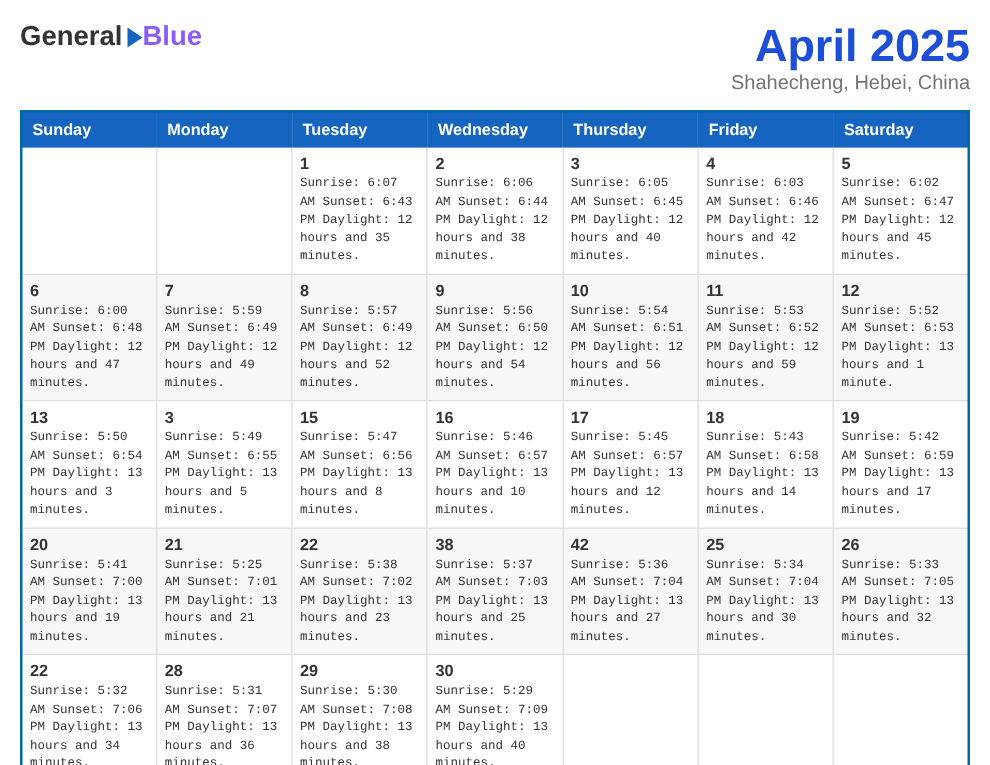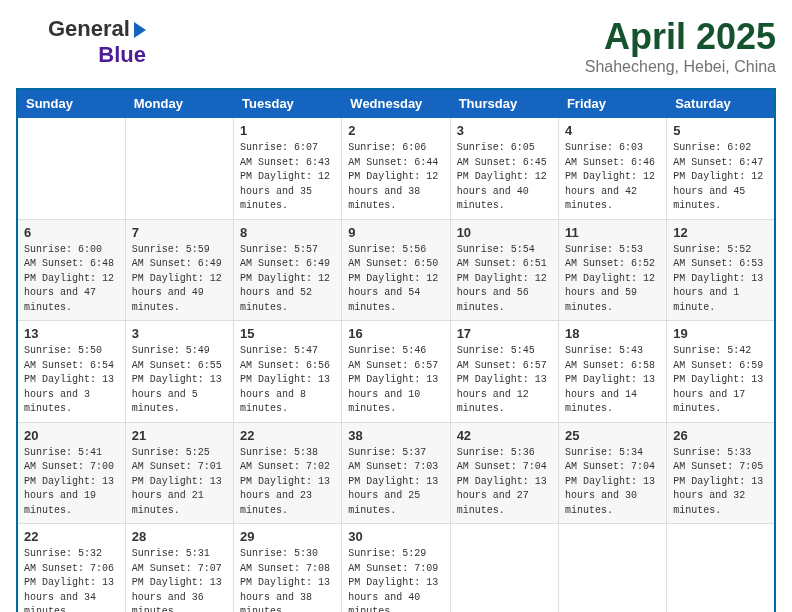--- a/index.html
+++ b/index.html
@@ -11,54 +11,52 @@
       padding: 16px;
     }
     .header {
       display: flex;
       justify-content: space-between;
       align-items: flex-start;
       margin-bottom: 12px;
     }
     .logo {
       display: flex;
-      flex-direction: column;
-      align-items: flex-end;
-      margin-left: 32px;
+      align-items: flex-start;
     }
     .logo-text {
       display: flex;
       align-items: center;
     }
     .logo-general {
       font-size: 22px;
       font-weight: bold;
       color: #333;
     }
     .logo-blue {
       font-size: 22px;
       font-weight: bold;
-      color: #4c1d95;
+      color: #8b5cf6;
     }
     .logo-arrow {
       width: 0;
       height: 0;
       border-left: 12px solid #1565c0;
       border-top: 8px solid transparent;
       border-bottom: 8px solid transparent;
       margin-left: 4px;
       margin-top: 2px;
     }
     .title-section {
       text-align: right;
     }
     .month-title {
       font-size: 36px;
       font-weight: bold;
-      color: #14532d;
+      color: #1d4ed8;
     }
     .subtitle {
       font-size: 16px;
       color: #737373;
     }
     .calendar {
       width: 100%;
       border-collapse: collapse;
       border: 2px solid #0369a1;
     }

